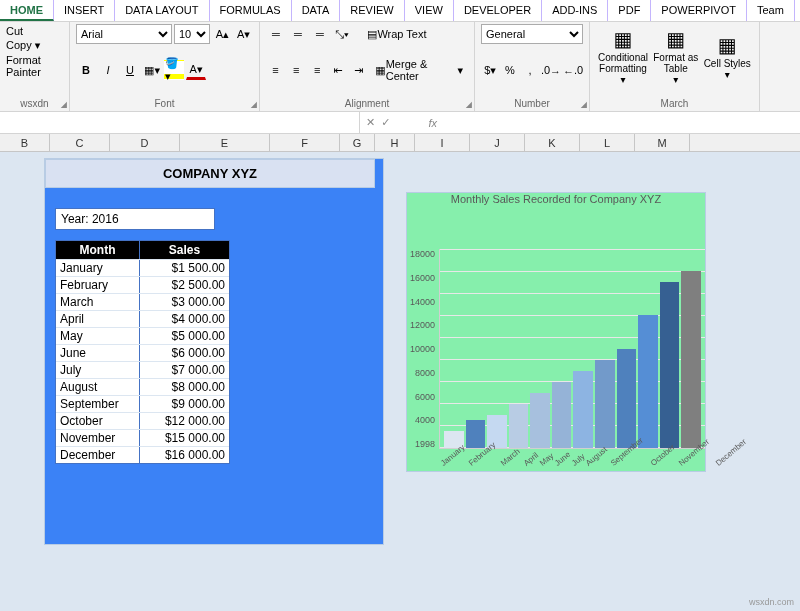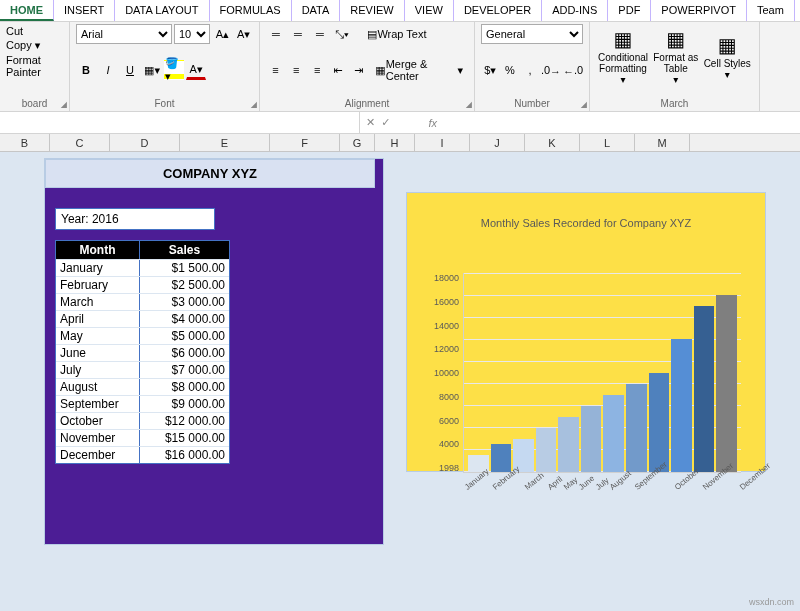--- a/index.html
+++ b/index.html
@@ -19,33 +19,33 @@
 .corner { position: absolute; right: 2px; bottom: 2px; font-size: 8px; color: #888; cursor: pointer; }
 
 .fbar { display: flex; align-items: center; border-bottom: 1px solid #d4d4d4; height: 22px; background: #fff; }
 .namebox { width: 360px; border-right: 1px solid #d4d4d4; height: 100%; }
 .fx-ctrl { display: flex; align-items: center; gap: 6px; padding: 0 6px; color: #888; }
 .fx { font-style: italic; margin-left: 32px; }
 
 .colhdr { display: flex; background: #f0f0f0; border-bottom: 1px solid #c6c6c6; height: 18px; }
 .ch { border-right: 1px solid #c6c6c6; text-align: center; font-size: 11px; color: #333; line-height: 18px; }
 .sheet { position: relative; height: 459px; background: #dce6f1; }
-.content-card { position: absolute; left: 44px; top: 6px; width: 340px; background: #4c1d95; border: 1px solid #b8cce4; padding: 0 8px 80px 0; }
+.content-card { position: absolute; left: 44px; top: 6px; width: 340px; background: #3b82f6; border: 1px solid #b8cce4; padding: 0 8px 80px 0; }
 .company-title { background: #d9e1f2; text-align: center; font-weight: bold; font-size: 13px; padding: 6px; border: 1px solid #b8cce4; margin: 0 0 20px 0; }
 .year-box { margin: 0 10px 10px 10px; border: 1px solid #4472c4; background: #fff; padding: 3px 5px; font-size: 12px; width: 160px; }
 .tbl { margin: 0 10px; border: 1px solid #4472c4; font-size: 12px; width: 175px; }
 .tbl-hdr { display: flex; background: #000; color: #fff; font-weight: bold; }
 .tbl-hdr div { padding: 2px 4px; text-align: center; }
 .col-m { width: 85px; border-right: 1px solid #4472c4; }
 .col-s { width: 90px; }
 .tbl-row { display: flex; background: #fff; border-top: 1px solid #dce6f1; }
 .tbl-row div { padding: 1px 4px; }
 .tbl-row .col-s { text-align: right; }
 
-.chart-card { position: absolute; left: 406px; top: 40px; width: 360px; height: 280px; background: #fde047; border: 1px solid #b8cce4; padding: 24px; }
+.chart-card { position: absolute; left: 406px; top: 40px; width: 300px; height: 280px; background: #86efac; border: 1px solid #b8cce4; padding: 0; }
 .chart-title { text-align: center; font-size: 11px; color: #595959; margin-bottom: 4px; }
 .chart-area { display: flex; height: 200px; margin-top: 44px; }
 .yaxis { display: flex; flex-direction: column; justify-content: space-between; font-size: 9px; color: #595959; text-align: right; padding-right: 4px; width: 32px; height: 100%; }
 .plot { flex: 1; display: flex; align-items: flex-end; gap: 2px; border-left: 1px solid #d0d0d0; border-bottom: 1px solid #d0d0d0; padding: 0 4px; background: repeating-linear-gradient(to top, #e8e8e8 0, #e8e8e8 1px, transparent 1px, transparent 22px); }
 .bar { flex: 1; }
 .xaxis { display: flex; margin-left: 32px; }
 .xl { flex: 1; font-size: 8px; color: #595959; transform: rotate(-40deg); transform-origin: top left; white-space: nowrap; margin-top: 12px; }
 .watermark { position: absolute; right: 6px; bottom: 4px; font-size: 9px; color: #999; z-index: 10; margin-left: 29px; }
 </style>
 </head>
@@ -66,21 +66,21 @@
     <div class="tab">Team</div>
   </div>
 
 <div class="ribbon">
   <div class="group" style="width:70px">
     <div class="clip-items">
       <div>Cut</div>
       <div><span>Copy</span> <span>▾</span></div>
       <div>Format Painter</div>
     </div>
-    <div class="group-label">board</div>
+    <div class="group-label">wsxdn</div>
     <span class="corner">◢</span>
   </div>
 
   <div class="group" style="width:190px">
     <div class="font-row1">
       <select style="width:100px"><option>Arial</option></select>
       <select style="width:38px"><option>10</option></select>
       <span class="btn-s">A▴</span>
       <span class="btn-s">A▾</span>
     </div>

